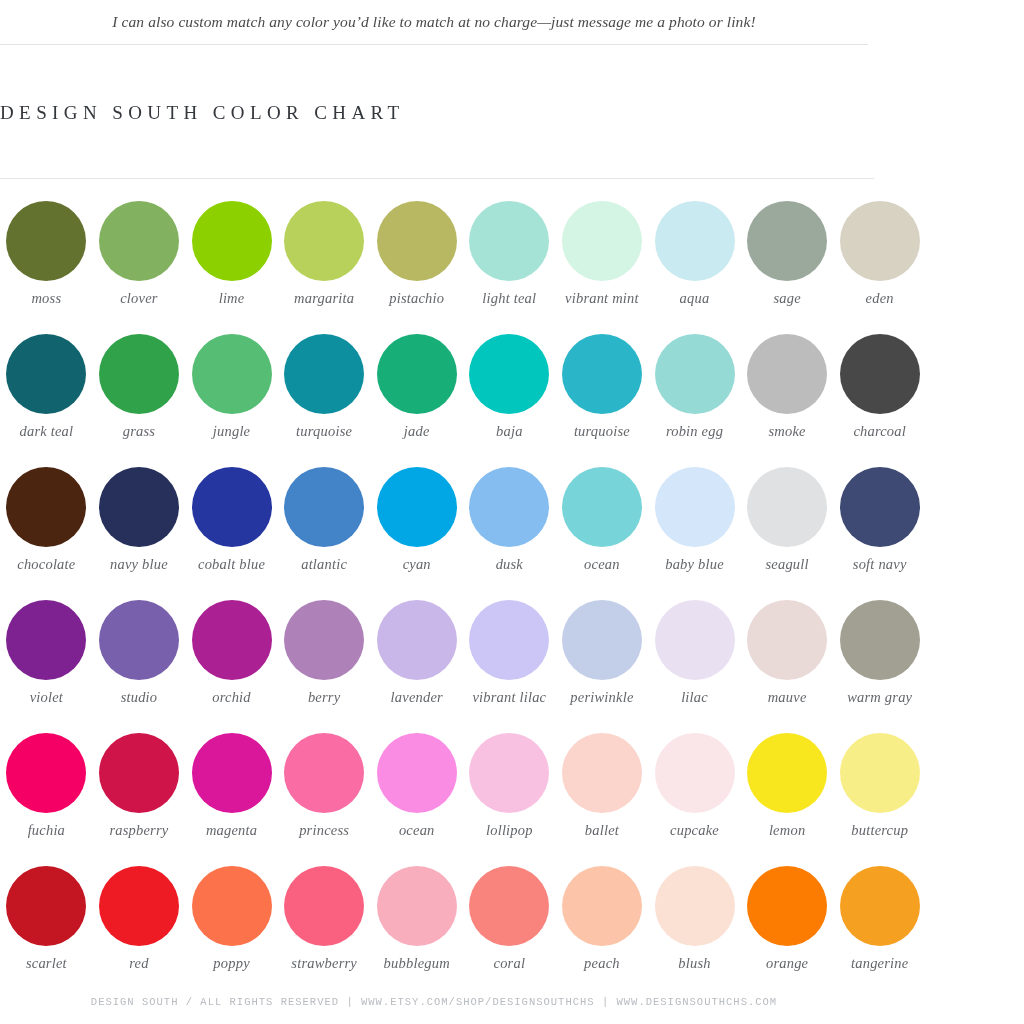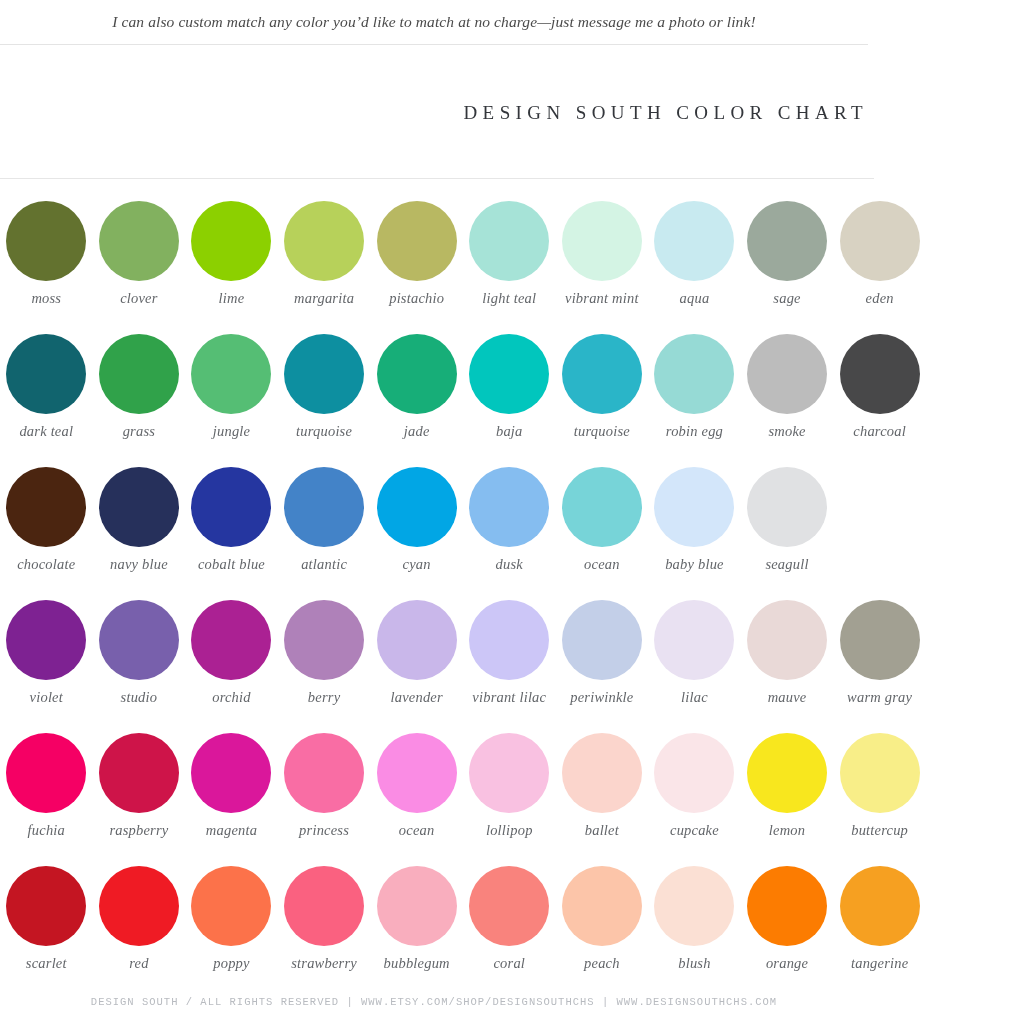--- a/index.html
+++ b/index.html
@@ -34,21 +34,21 @@
     font-style: italic;
     font-size: 15.5px;
     color: #4a4a4a;
     letter-spacing: 0.1px;
     white-space: nowrap;
   }
 
   
   .title-wrap {
     margin-top: 44px;
-    text-align: right;
+    text-align: left;
   }
   .chart-title {
     font-family: "Liberation Serif", "DejaVu Serif", serif;
     font-size: 19px;
     color: #33363b;
     letter-spacing: 5.4px;
     text-transform: uppercase;
     font-weight: 400;
     display: inline-block;
   }
@@ -62,21 +62,21 @@
 
   
   .grid {
     margin: 0 auto;
     padding-top: 22px;
     width: 926px;
     display: block;
   }
   .row {
     display: flex;
-    justify-content: flex-start;
+    justify-content: flex-end;
     height: 133px;
   }
   .cell {
     width: 92.6px;
     display: flex;
     flex-direction: column;
     align-items: center;
   }
   .swatch {
     width: 80px;
@@ -243,20 +243,24 @@
           <div class="swatch-label">ocean</div>
         </div>
         <div class="cell">
           <div class="swatch" style="background: rgb(211, 230, 250);"></div>
           <div class="swatch-label">baby blue</div>
         </div>
         <div class="cell">
           <div class="swatch" style="background: rgb(224, 225, 227);"></div>
           <div class="swatch-label">seagull</div>
         </div>
+        <div class="cell">
+          <div class="swatch" style="background: rgb(62, 74, 115);"></div>
+          <div class="swatch-label">soft navy</div>
+        </div>
       </div>
       <div class="row">
         <div class="cell">
           <div class="swatch" style="background: rgb(126, 34, 146);"></div>
           <div class="swatch-label">violet</div>
         </div>
         <div class="cell">
           <div class="swatch" style="background: rgb(120, 96, 172);"></div>
           <div class="swatch-label">studio</div>
         </div>

